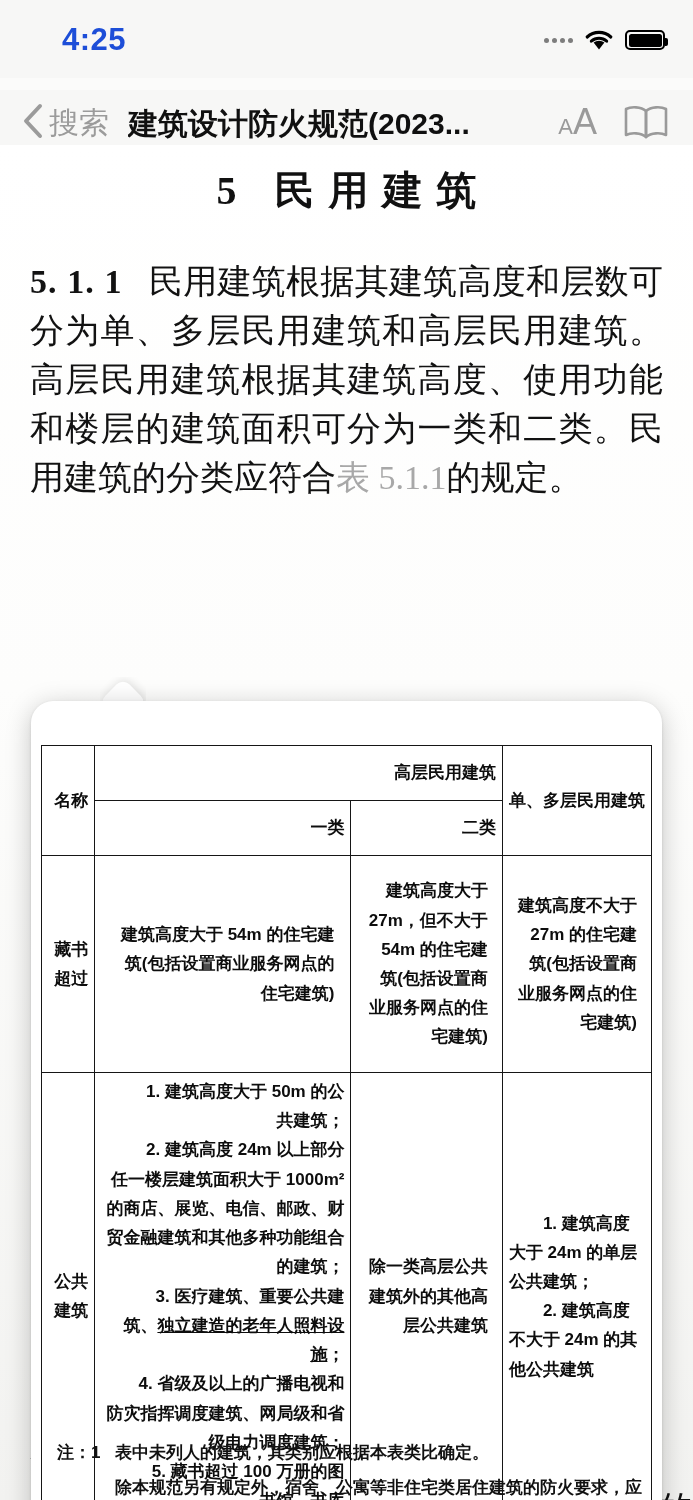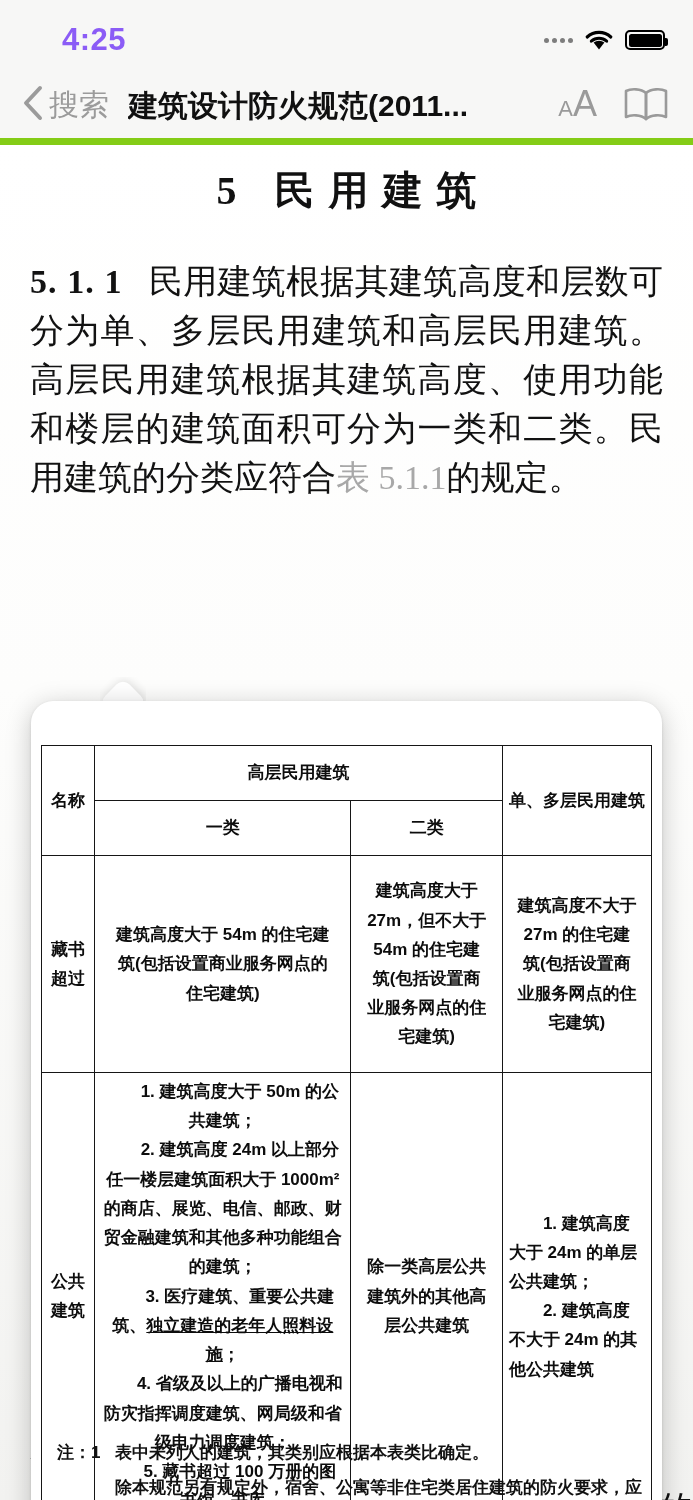--- a/index.html
+++ b/index.html
@@ -11,21 +11,21 @@
   }
 
   
   .statusbar{
     position:absolute;left:0;top:0;width:693px;height:78px;
     background:#f7f7f6;
   }
   .sb-time{
     position:absolute;left:62px;top:22px;
     font-family:"Liberation Sans","DejaVu Sans",sans-serif;
-    font-weight:700;font-size:31px;color:#8b5cf6;letter-spacing:0.5px;
+    font-weight:700;font-size:31px;color:#1d4ed8;letter-spacing:0.5px;
   }
   .sb-right{
     position:absolute;right:28px;top:24px;height:32px;
     display:flex;align-items:center;gap:11px;
   }
   .sb-dots{display:flex;align-items:center;gap:3px;}
   .sb-dots i{width:5px;height:5px;border-radius:50%;background:#7d7d7d;display:block;}
   .wifi{position:relative;width:30px;height:22px;}
   .wifi svg{display:block;}
   .battery{
@@ -33,21 +33,21 @@
     box-sizing:border-box;
   }
   .battery::after{
     content:"";position:absolute;right:-5px;top:6px;width:3px;height:8px;
     background:#000;border-radius:0 2px 2px 0;
   }
   .battery i{position:absolute;left:1.5px;top:1.5px;bottom:1.5px;width:33px;background:#000;border-radius:2.5px;display:block;}
 
   
   .navbar{
-    position:absolute;left:0;top:72px;width:693px;height:66px;
+    position:absolute;left:0;top:90px;width:693px;height:66px;
     background:#f7f7f6;border-bottom:7px solid #84cc16;
   }
   .nav-back{
     position:absolute;left:22px;top:12px;display:flex;align-items:center;gap:5px;
     cursor:pointer;
   }
   .chev{display:block;}
   .nav-back-label{
     font-family:"Liberation Sans","DejaVu Sans",sans-serif;
     font-size:30px;color:#9b9b9b;
@@ -126,21 +126,21 @@
     font-weight:700;font-size:21px;color:#121212;letter-spacing:0.5px;
   }
   table.classtbl{
     position:absolute;left:10px;top:44px;width:611px;
     border-collapse:collapse;
     font-family:"Liberation Sans","DejaVu Sans",sans-serif;
     color:#0d0d0d;
   }
   table.classtbl td{
     border:1px solid #161616;
-    vertical-align:middle;text-align:center;
+    vertical-align:middle;text-align:right;
     font-size:17px;line-height:1.72;padding:4px 6px;
     font-weight:700;
   }
   table.classtbl td.tall{vertical-align:middle;}
   td.cellname{width:44px;font-size:17px;padding:2px;line-height:1.5;}
   td.listcell{
     text-align:left;vertical-align:top;padding:8px 10px 10px 10px;
     font-size:17px;line-height:1.95;
   }
   td.listcell p{margin:0;text-indent:2em;}
@@ -182,21 +182,21 @@
 
 <div class="navbar">
   <div class="nav-back">
     <span class="chev">
       <svg width="22" height="38" viewBox="0 0 22 38">
           <polyline points="18,4 4,19 18,34" fill="none" stroke="#9b9b9b" stroke-width="4" stroke-linecap="round" stroke-linejoin="round"></polyline>
         </svg>
     </span>
     <span class="nav-back-label">搜索</span>
   </div>
-  <div class="nav-title">建筑设计防火规范(2011...</div>
+  <div class="nav-title">建筑设计防火规范(2023...</div>
   <div class="nav-aa">
     <span class="small">A</span>
       <span class="big">A</span>
   </div>
   <div class="nav-book">
     <svg width="46" height="38" viewBox="0 0 46 38">
       <path d="M23 7 C18 2.5 8 2.5 3 5 L3 31 C8 28.5 18 28.5 23 33 Z" fill="none" stroke="#9a9a9a" stroke-width="2.6" stroke-linejoin="round"></path>
       <path d="M23 7 C28 2.5 38 2.5 43 5 L43 31 C38 28.5 28 28.5 23 33 Z" fill="none" stroke="#9a9a9a" stroke-width="2.6" stroke-linejoin="round"></path>
     </svg>
   </div>

